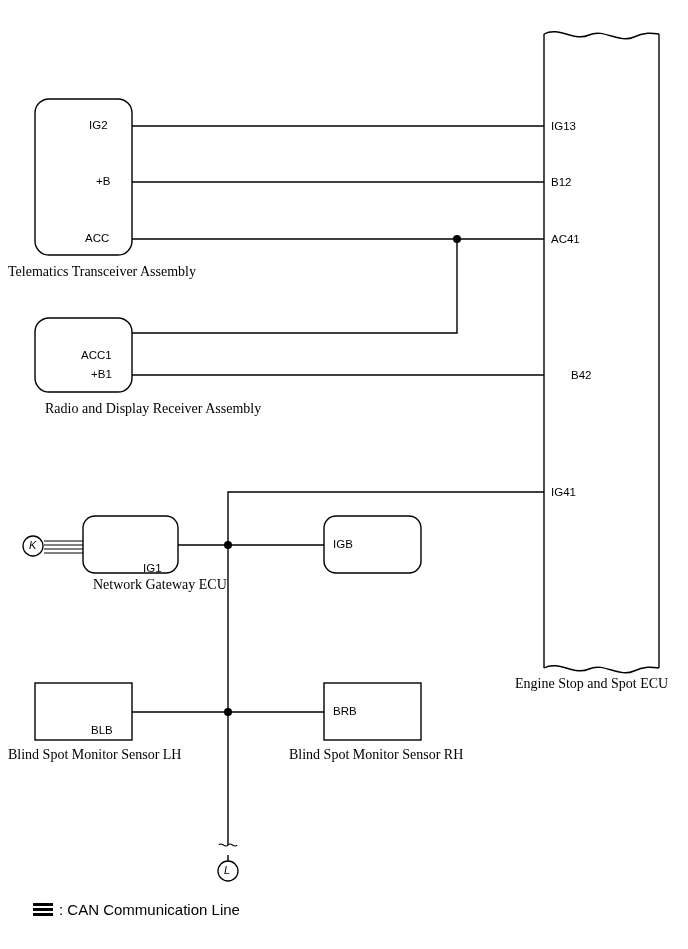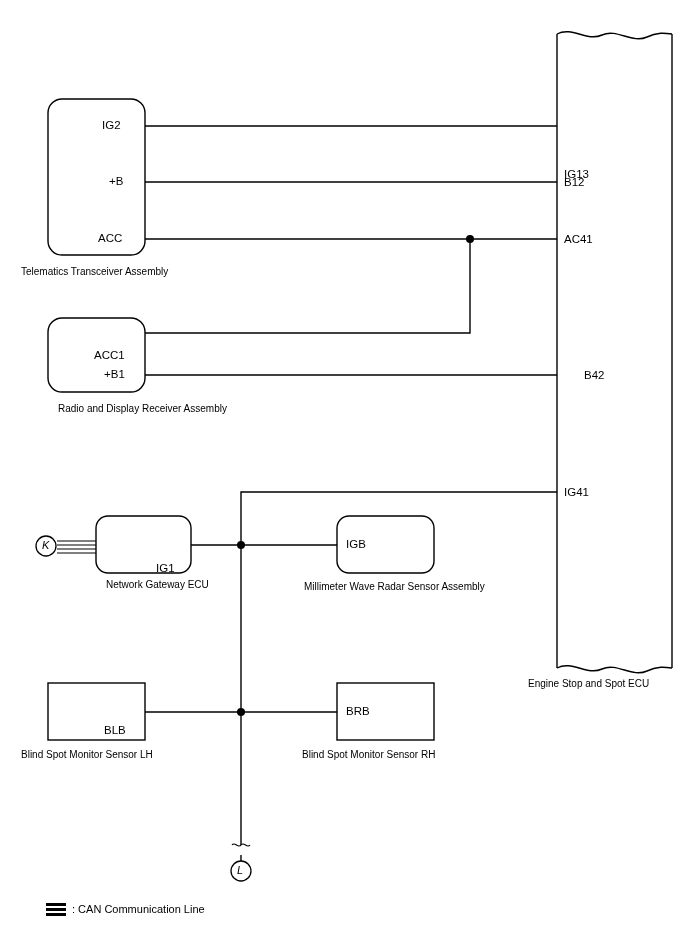--- a/index.html
+++ b/index.html
@@ -10,45 +10,46 @@
   body {
     width: 688px;
     height: 949px;
     position: relative;
     font-family: "Liberation Sans", sans-serif;
     color: #000000;
     overflow: hidden;
   }
   #diagram-root {
     position: absolute;
-    left: 16px; top: 0;
+    left: 3px; top: 0;
     width: 616px;
     height: 949px;
   }
   svg.wiring {
     position: absolute;
     left: 0; top: 0;
     width: 688px;
     height: 949px;
   }
   .lbl {
     position: absolute;
     font-size: 11.5px;
     line-height: 13px;
     white-space: nowrap;
     color: #000;
   }
   .lbl.pin {
     font-size: 11.5px;
   }
   .lbl.caption {
-    font-size: 10px;
+    font-size: 14px;
+    font-family: Liberation Serif, serif;
   }
   .lbl.legend {
-    font-size: 11px;
+    font-size: 15px;
   }
   .circ-label {
     position: absolute;
     font-size: 11px;
     font-style: italic;
   }
 </style>
 </head>
 <body>
 
@@ -124,30 +125,29 @@
 
   <div class="lbl pin" style="left:78px; top:326px;margin-top:23px;">ACC1</div>
   <div class="lbl pin" style="left:88px; top:368px;text-align:right;">+B1</div>
 
   <div class="lbl pin" style="left:140px; top:538px;margin-top:24px;">IG1</div>
   <div class="lbl pin" style="left:330px; top:538px;">IGB</div>
 
   <div class="lbl pin" style="left:88px; top:705px;margin-top:19px;">BLB</div>
   <div class="lbl pin" style="left:330px; top:705px;">BRB</div>
 
-  <div class="lbl pin" style="left:548px; top:120px;margin-top:48px;">IG13</div>
+  <div class="lbl pin" style="left:548px; top:120px;">IG13</div>
   <div class="lbl pin" style="left:548px; top:176px;">B12</div>
   <div class="lbl pin" style="left:548px; top:233px;">AC41</div>
   <div class="lbl pin" style="left:548px; top:369px;margin-left:20px;">B42</div>
   <div class="lbl pin" style="left:548px; top:486px;">IG41</div>
 
   <div class="lbl caption" style="left:5px;   top:265px;">Telematics Transceiver Assembly</div>
   <div class="lbl caption" style="left:5px;   top:402px;padding-left:37px;">Radio and Display Receiver Assembly</div>
   <div class="lbl caption" style="left:66px;  top:578px;margin-left:24px;">Network Gateway ECU</div>
-  <div class="lbl caption" style="left:288px; top:580px;">Millimeter Wave Radar Sensor Assembly</div>
   <div class="lbl caption" style="left:5px;   top:748px;">Blind Spot Monitor Sensor LH</div>
   <div class="lbl caption" style="left:286px; top:748px;">Blind Spot Monitor Sensor RH</div>
   <div class="lbl caption" style="left:512px; top:677px;">Engine Stop and Spot ECU</div>
 
   <div class="circ-label" style="left:26px;  top:539px;">K</div>
   <div class="circ-label" style="left:221px; top:864px;">L</div>
 
   <div class="lbl legend" style="left:56px; top:903px;">: CAN Communication Line</div>
 
 </div>

